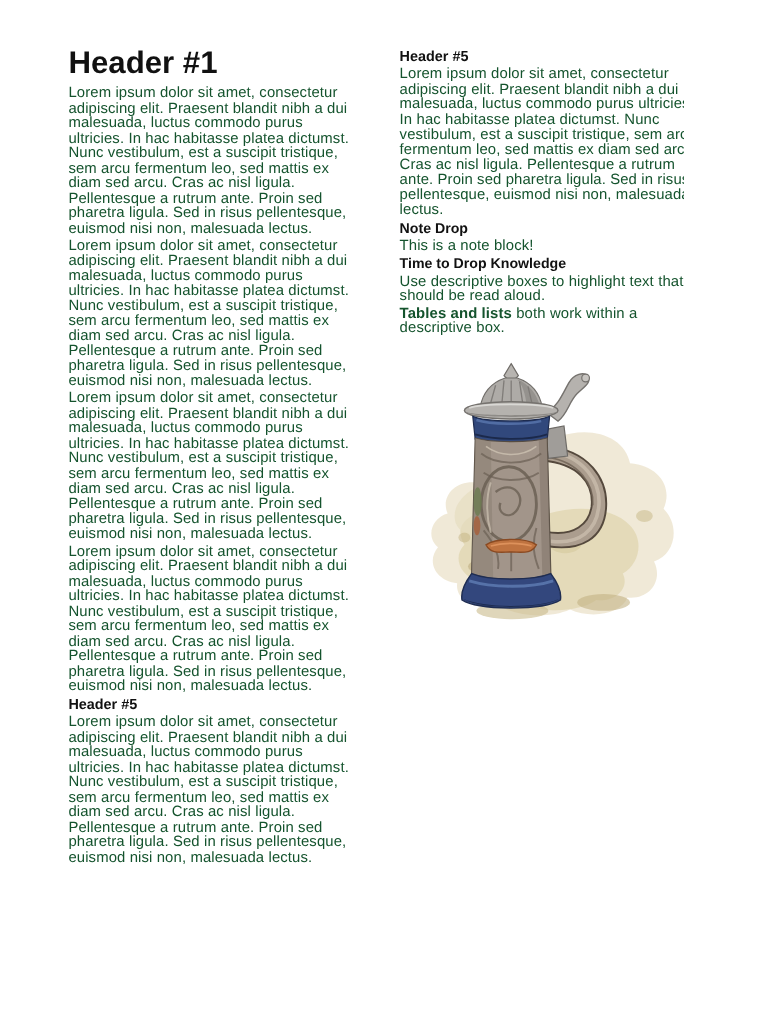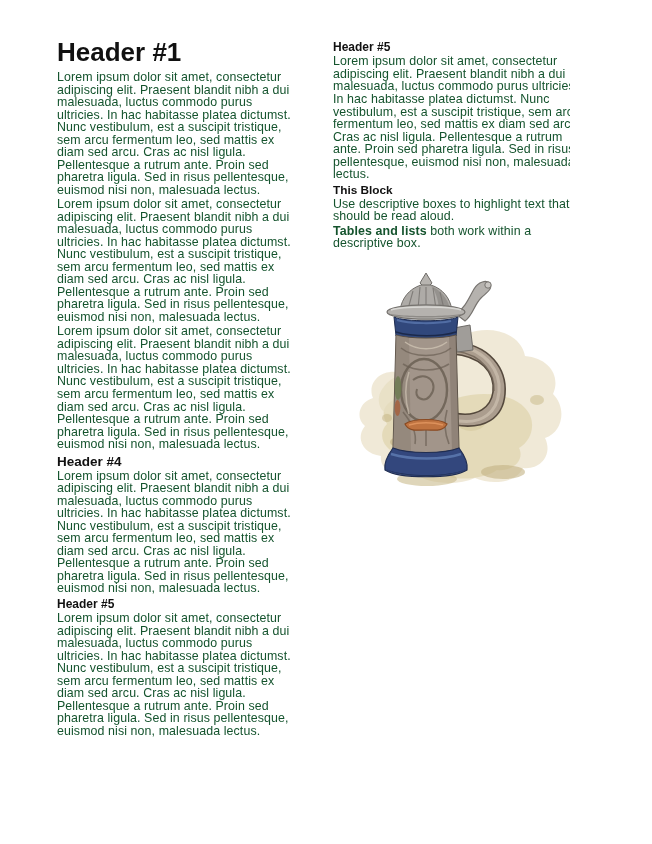--- a/index.html
+++ b/index.html
@@ -33,33 +33,34 @@
 <div class="page">
 
   <div class="col col-left">
     <h1>Header #1</h1>
     <p class="body-text">Lorem ipsum dolor sit amet, consectetur adipiscing elit. Praesent blandit nibh a dui malesuada, luctus commodo purus ultricies. In hac habitasse platea dictumst. Nunc vestibulum, est a suscipit tristique, sem arcu fermentum leo, sed mattis ex diam sed arcu. Cras ac nisl ligula. Pellentesque a rutrum ante. Proin sed pharetra ligula. Sed in risus pellentesque, euismod nisi non, malesuada lectus.</p>
 
     <p class="body-text">Lorem ipsum dolor sit amet, consectetur adipiscing elit. Praesent blandit nibh a dui malesuada, luctus commodo purus ultricies. In hac habitasse platea dictumst. Nunc vestibulum, est a suscipit tristique, sem arcu fermentum leo, sed mattis ex diam sed arcu. Cras ac nisl ligula. Pellentesque a rutrum ante. Proin sed pharetra ligula. Sed in risus pellentesque, euismod nisi non, malesuada lectus.</p>
 
     <p class="body-text">Lorem ipsum dolor sit amet, consectetur adipiscing elit. Praesent blandit nibh a dui malesuada, luctus commodo purus ultricies. In hac habitasse platea dictumst. Nunc vestibulum, est a suscipit tristique, sem arcu fermentum leo, sed mattis ex diam sed arcu. Cras ac nisl ligula. Pellentesque a rutrum ante. Proin sed pharetra ligula. Sed in risus pellentesque, euismod nisi non, malesuada lectus.</p>
 
-    <h4>Header #4</h4>
     <p class="body-text">Lorem ipsum dolor sit amet, consectetur adipiscing elit. Praesent blandit nibh a dui malesuada, luctus commodo purus ultricies. In hac habitasse platea dictumst. Nunc vestibulum, est a suscipit tristique, sem arcu fermentum leo, sed mattis ex diam sed arcu. Cras ac nisl ligula. Pellentesque a rutrum ante. Proin sed pharetra ligula. Sed in risus pellentesque, euismod nisi non, malesuada lectus.</p>
 
     <h5>Header #5</h5>
     <p class="body-text">Lorem ipsum dolor sit amet, consectetur adipiscing elit. Praesent blandit nibh a dui malesuada, luctus commodo purus ultricies. In hac habitasse platea dictumst. Nunc vestibulum, est a suscipit tristique, sem arcu fermentum leo, sed mattis ex diam sed arcu. Cras ac nisl ligula. Pellentesque a rutrum ante. Proin sed pharetra ligula. Sed in risus pellentesque, euismod nisi non, malesuada lectus.</p>
   </div>
 
   <div class="col col-right">
     <h5>Header #5</h5>
     <p class="body-text">Lorem ipsum dolor sit amet, consectetur adipiscing elit. Praesent blandit nibh a dui malesuada, luctus commodo purus ultricies. In hac habitasse platea dictumst. Nunc vestibulum, est a suscipit tristique, sem arcu fermentum leo, sed mattis ex diam sed arcu. Cras ac nisl ligula. Pellentesque a rutrum ante. Proin sed pharetra ligula. Sed in risus pellentesque, euismod nisi non, malesuada lectus.</p>
 
-    <div class="mini-head">This Block</div>
+    <div class="mini-head">Note Drop</div>
+    <p class="body-text">This is a note block!</p>
 
+    <div class="mini-head">Time to Drop Knowledge</div>
     <p class="body-text">Use descriptive boxes to highlight text that should be read aloud.</p>
 
     <p class="body-text"><span class="lead-bold">Tables and lists</span><span> both work within a descriptive box.</span></p>
 
     <svg class="illustration" viewBox="0 0 212 218" xmlns="http://www.w3.org/2000/svg" role="img">
 
       <g>
         <path fill="#ece4cd" opacity="0.8" d="M112,62 C140,52 168,62 172,84 C196,86 208,104 200,122 C214,136 210,160 192,166 C200,182 188,198 170,196 C164,210 140,214 122,206 C104,214 76,212 62,202 C44,208 26,198 28,184 C10,182 2,166 12,154 C2,146 6,130 20,126 C14,112 26,98 44,100 C46,84 64,74 80,80 C86,68 100,60 112,62 Z"></path>
         <path fill="#ddd2a9" opacity="0.65" d="M40,128 C58,118 88,116 104,126 C130,118 160,122 172,136 C184,148 180,168 166,176 C172,188 160,200 144,198 C130,208 98,210 84,200 C64,206 44,196 46,182 C30,178 24,162 34,152 C28,142 30,134 40,128 Z"></path>
         <path fill="#e6ddc0" opacity="0.7" d="M30,116 C38,104 52,100 56,108 C64,100 74,104 72,114 C84,116 84,128 74,132 C78,142 66,150 58,144 C52,154 38,152 38,142 C26,142 22,126 30,116 Z"></path>

